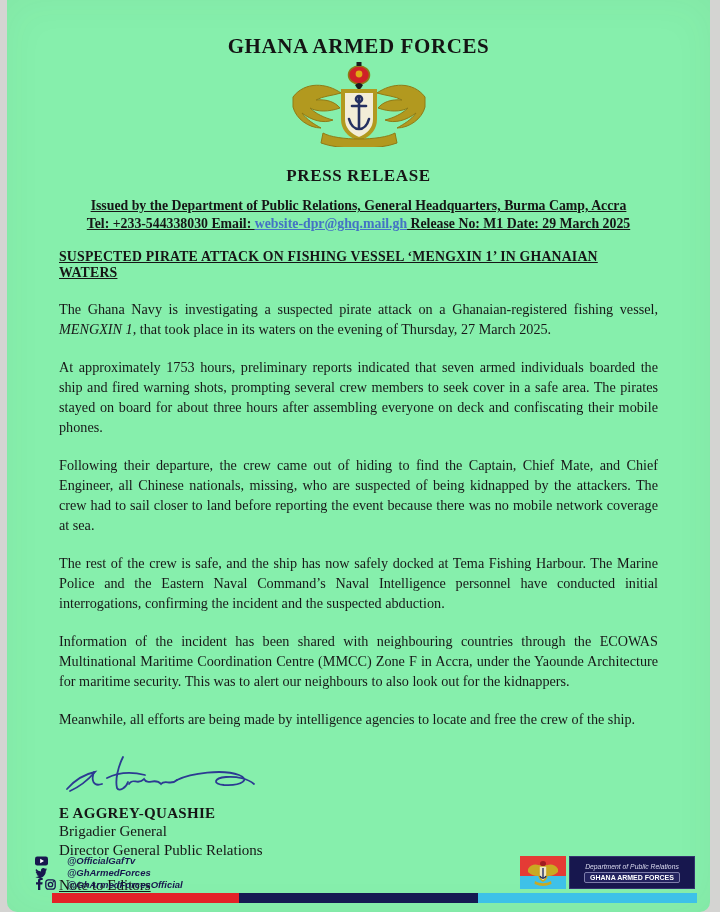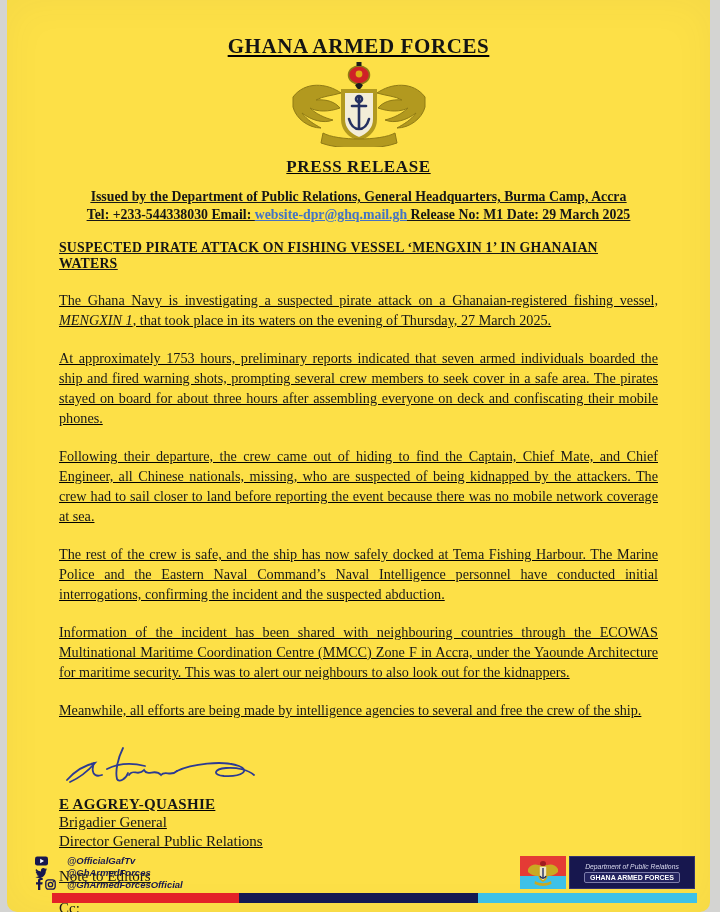--- a/index.html
+++ b/index.html
@@ -5,35 +5,34 @@
   html,body{margin:0;padding:0;}
   body{
     width:720px;height:912px;
     background:#c9c9c7;
     font-family:"Liberation Serif", serif;
     overflow:hidden;
   }
   .photo{position:relative;width:720px;height:912px;background:#d4d4d2;overflow:hidden;}
   .sheet{
     position:absolute;left:7px;right:10px;top:0;bottom:0;
-    background:#fde047;
+    background:#86efac;
     border-radius:0 0 10px 10px;
     box-shadow:inset 0 0 40px rgba(80,70,50,0.05);
-    text-decoration:underline;
   }
   .content{padding:34px 52px 0 52px;color:#161616;}
 
   .org-title{
     margin:0;text-align:center;
     font-family:"Liberation Serif",serif;
     font-size:21px;font-weight:bold;letter-spacing:0.6px;color:#141414;
   }
   .crest-wrap{text-align:center;height:88px;margin-top:2px;}
   .press-release{
-    text-align:center;font-weight:bold;font-size:17px;letter-spacing:0.6px;margin-top:8px;
+    text-align:center;font-weight:bold;font-size:17px;letter-spacing:0.6px;margin-top:17px;
   }
   .issued-block{
     margin-top:11px;text-align:center;
     font-weight:bold;font-size:13.8px;line-height:18px;
   }
   .u{text-decoration:underline;}
   .email-link{color:#4472c4;text-decoration:underline;cursor:pointer;}
   .headline{
     margin-top:16px;font-weight:bold;font-size:13.8px;
     text-decoration:underline;letter-spacing:0.2px;
@@ -127,21 +126,21 @@
         <div class="u"><span>Tel: +233-544338030 Email: </span><a class="email-link">website-dpr@ghq.mail.gh</a><span> Release No: M1  Date:  29 March 2025</span></div>
       </div>
 
       <div class="headline">SUSPECTED PIRATE ATTACK ON FISHING VESSEL ‘MENGXIN 1’ IN GHANAIAN WATERS</div>
 
       <p class="body"><span>The Ghana Navy is investigating a suspected pirate attack on a Ghanaian-registered fishing vessel, </span><i>MENGXIN 1</i><span>, that took place in its waters on the evening of Thursday, 27 March 2025.</span></p>
       <p class="body">At approximately 1753 hours, preliminary reports indicated that seven armed individuals boarded the ship and fired warning shots, prompting several crew members to seek cover in a safe area. The pirates stayed on board for about three hours after assembling everyone on deck and confiscating their mobile phones.</p>
       <p class="body">Following their departure, the crew came out of hiding to find the Captain, Chief Mate, and Chief Engineer, all Chinese nationals, missing, who are suspected of being kidnapped by the attackers. The crew had to sail closer to land before reporting the event because there was no mobile network coverage at sea.</p>
       <p class="body">The rest of the crew is safe, and the ship has now safely docked at Tema Fishing Harbour. The Marine Police and the Eastern Naval Command’s Naval Intelligence personnel have conducted initial interrogations, confirming the incident and the suspected abduction.</p>
       <p class="body">Information of the incident has been shared with neighbouring countries through the ECOWAS Multinational Maritime Coordination Centre (MMCC) Zone F in Accra, under the Yaounde Architecture for maritime security. This was to alert our neighbours to also look out for the kidnappers.</p>
-      <p class="body">Meanwhile, all efforts are being made by intelligence agencies to several and free the crew of the ship.</p>
+      <p class="body">Meanwhile, all efforts are being made by intelligence agencies to locate and free the crew of the ship.</p>
 
       <svg class="sig-svg" width="196" height="44" viewBox="0 0 196 44">
         <g stroke="#2c3a92" stroke-width="1.8" fill="none" stroke-linecap="round">
           <path d="M4,36 C12,27 22,21 32,19 C25,27 16,34 7,38"></path>
           <path d="M31,19 C28,27 30,34 39,31"></path>
           <path d="M44,25 C56,19 70,19 82,22"></path>
           <path d="M60,4 C55,14 52,27 54,35 C56,39 63,35 65,29"></path>
           <path d="M66,31 C70,24 75,33 81,26 C85,33 92,24 98,31 C102,26 108,33 114,27"></path>
           <path d="M114,27 C128,20 160,16 176,22 C187,26 180,33 161,32 C149,31 151,25 163,24 C174,23 185,26 191,31"></path>
         </g>

